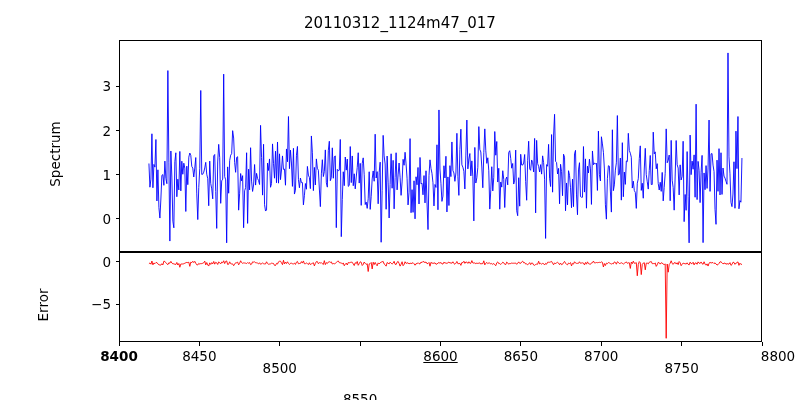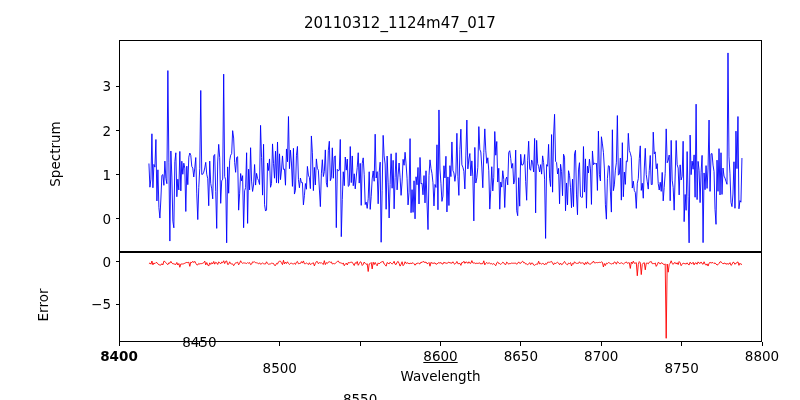--- a/index.html
+++ b/index.html
@@ -137,34 +137,33 @@
       <div class="tick-label ytick-label" style="left: 57px; top: 130.542px; width: 54px;">2</div>
       <div class="tick-mark ytick-mark" style="left: 115.5px; top: 85.875px;"></div>
       <div class="tick-label ytick-label" style="left: 57px; top: 86.375px; width: 54px;">3</div>
       <div class="tick-mark ytick-mark" style="left: 115.5px; top: 261.31px;"></div>
       <div class="tick-label ytick-label" style="left: 57px; top: 261.81px; width: 54px;">0</div>
       <div class="tick-mark ytick-mark" style="left: 115.5px; top: 303.964px;"></div>
       <div class="tick-label ytick-label" style="left: 57px; top: 304.464px; width: 54px;">−5</div>
       <div class="tick-mark xtick-mark" style="left: 118.5px; top: 342px;"></div>
       <div class="tick-label xtick-label" style="left: 119px; top: 348px; font-weight: bold;">8400</div>
       <div class="tick-mark xtick-mark" style="left: 198.875px; top: 342px;"></div>
-      <div class="tick-label xtick-label" style="left: 199.375px; top: 334px;">8450</div>
+      <div class="tick-label xtick-label" style="left: 199.375px; top: 348px;">8450</div>
       <div class="tick-mark xtick-mark" style="left: 279.25px; top: 342px;"></div>
       <div class="tick-label xtick-label" style="left: 279.75px; top: 348px; margin-top: 12px;">8500</div>
       <div class="tick-mark xtick-mark" style="left: 359.625px; top: 342px;"></div>
       <div class="tick-label xtick-label" style="left: 360.125px; top: 348px; margin-top: 43px;">8550</div>
       <div class="tick-mark xtick-mark" style="left: 440px; top: 342px;"></div>
       <div class="tick-label xtick-label" style="left: 440.5px; top: 348px; text-decoration: underline;">8600</div>
       <div class="tick-mark xtick-mark" style="left: 520.375px; top: 342px;"></div>
       <div class="tick-label xtick-label" style="left: 520.875px; top: 348px;">8650</div>
       <div class="tick-mark xtick-mark" style="left: 600.75px; top: 342px;"></div>
       <div class="tick-label xtick-label" style="left: 601.25px; top: 348px;">8700</div>
       <div class="tick-mark xtick-mark" style="left: 681.125px; top: 342px;"></div>
       <div class="tick-label xtick-label" style="left: 681.625px; top: 360px;">8750</div>
       <div class="tick-mark xtick-mark" style="left: 761.5px; top: 342px;"></div>
-      <div class="tick-label xtick-label" style="left: 762px; top: 348px;">8800</div>
+      <div class="tick-label xtick-label" style="left: 778px; top: 348px;">8800</div>
     </div>
 
   <div class="axis-ylabel" id="ylabel-spectrum">Spectrum</div>
   <div class="axis-ylabel" id="ylabel-error">Error</div>
-  <div id="xlabel-wavelength">Wavelength</div>
 
 </div>
 
 </body></html>

